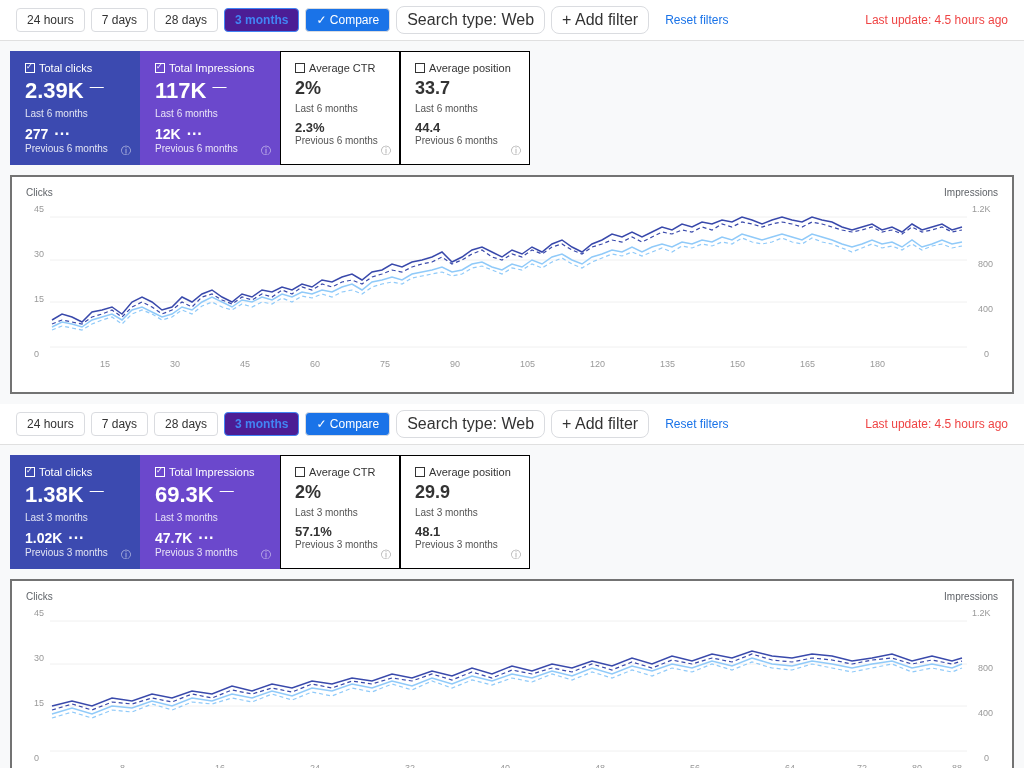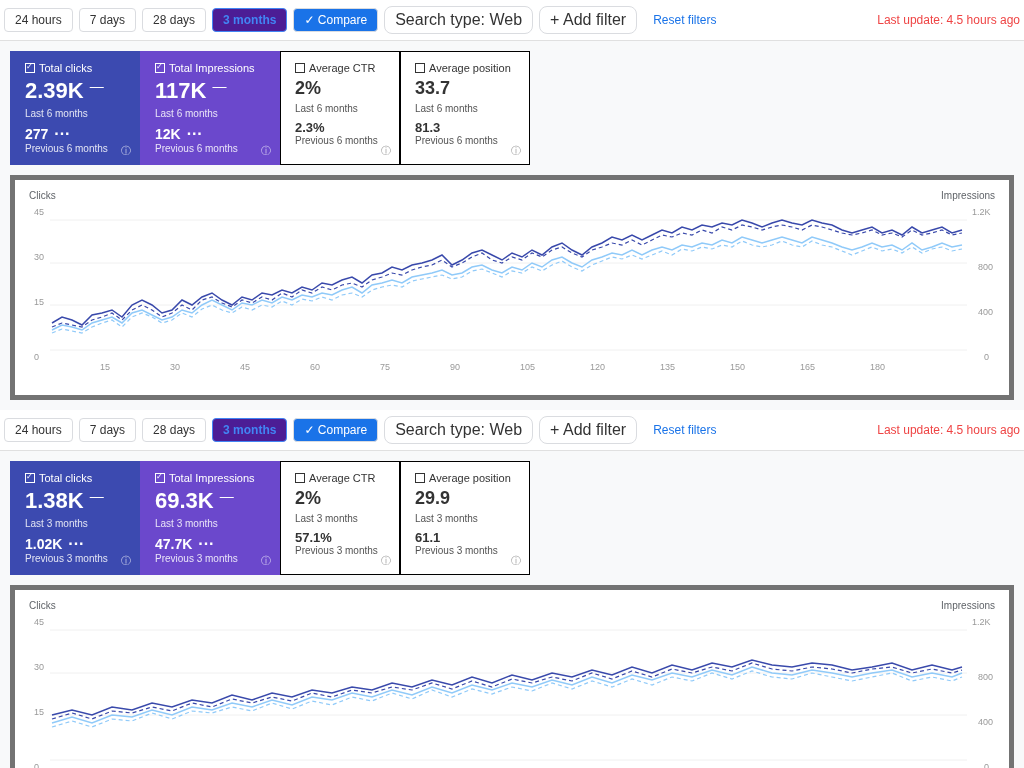--- a/index.html
+++ b/index.html
@@ -6,21 +6,21 @@
     body {
       font-family: Arial, sans-serif;
       background: #f1f3f4;
       font-size: 12px;
       color: #333;
     }
     .toolbar {
       display: flex;
       align-items: center;
       background: #fff;
-      padding: 6px 4px;
+      padding: 6px 16px;
       gap: 6px;
       border-bottom: 1px solid #e0e0e0;
     }
     .time-btn {
       padding: 4px 10px;
       border: 1px solid #dadce0;
       border-radius: 4px;
       background: #fff;
       cursor: pointer;
       font-size: 12px;
@@ -129,21 +129,21 @@
     }
     .metric-prev-label {
       font-size: 10px;
       opacity: 0.85;
     }
     .metric-dots {
       font-size: 16px;
     }
     .chart-container {
       background: #fff;
-      border: 5px solid #737373;
+      border: 2px solid #737373;
       padding: 10px 14px;
       position: relative;
     }
     .chart-axis-label {
       font-size: 10px;
       color: #5f6368;
       margin-bottom: 4px;
     }
     svg.chart {
       width: 100%;
@@ -238,21 +238,21 @@
     <div class="metric-card" style="min-width:130px;">
       <div class="metric-title">
         <span class="checkbox-icon"></span>
         <span>Average position</span>
       </div>
       <div class="metric-value" style="font-size:18px;">
         <span>33.7</span>
       </div>
       <div class="metric-label">Last 6 months</div>
       <div class="metric-prev" style="font-size:13px;color:#333;">
-        <span>81.3</span>
+        <span>44.4</span>
       </div>
       <div class="metric-prev-label">Previous 6 months</div>
       <span style="position:absolute;bottom:6px;right:8px;font-size:10px;color:#999;">ⓘ</span>
     </div>
   </div>
 
   <div class="chart-container" style="position:relative;">
     <div style="display:flex;justify-content:space-between;">
       <span class="chart-axis-label">Clicks</span>
       <span class="chart-axis-label">Impressions</span>
@@ -369,21 +369,21 @@
     <div class="metric-card" style="min-width:130px;">
       <div class="metric-title">
         <span class="checkbox-icon"></span>
         <span>Average position</span>
       </div>
       <div class="metric-value" style="font-size:18px;">
         <span>29.9</span>
       </div>
       <div class="metric-label">Last 3 months</div>
       <div class="metric-prev" style="font-size:13px;color:#333;">
-        <span>61.1</span>
+        <span>48.1</span>
       </div>
       <div class="metric-prev-label">Previous 3 months</div>
       <span style="position:absolute;bottom:6px;right:8px;font-size:10px;color:#999;">ⓘ</span>
     </div>
   </div>
 
   <div class="chart-container" style="position:relative;">
     <div style="display:flex;justify-content:space-between;">
       <span class="chart-axis-label">Clicks</span>
       <span class="chart-axis-label">Impressions</span>

